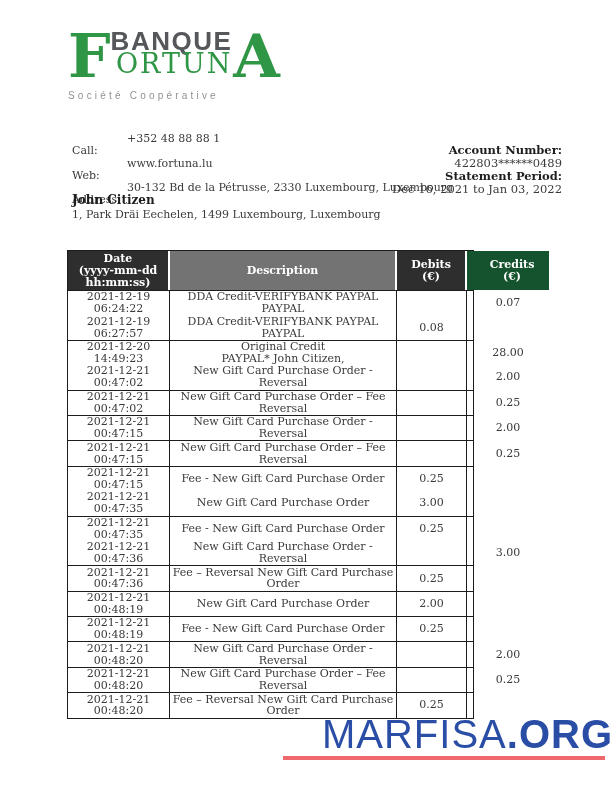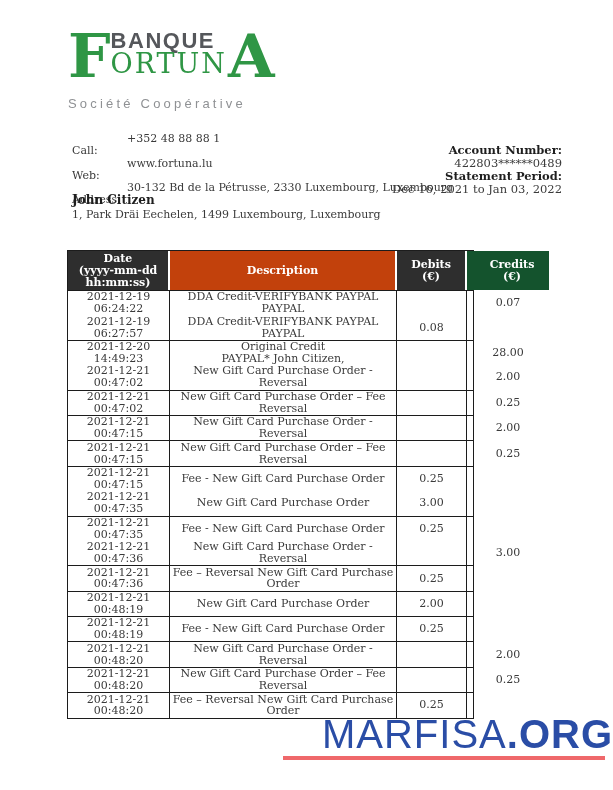--- a/index.html
+++ b/index.html
@@ -6,23 +6,23 @@
   .page {
     position:relative; width:613px; height:790px; background:#ffffff;
     font-family:"DejaVu Serif", serif; color:#333; overflow:hidden;
   }
 
   
   .logo { position:absolute; left:68px; top:24px; }
   .logo-row { display:flex; align-items:flex-start; }
   .logo-big { font-family:"DejaVu Serif",serif; font-weight:700; font-size:60px; line-height:64px; letter-spacing:-1px; }
   .logo-mid { display:flex; flex-direction:column; margin:7px 1px 0 1px; }
-  .logo-banque { font-family:"Liberation Sans",sans-serif; font-weight:700; font-size:22px; line-height:20px; letter-spacing:1.5px; }
+  .logo-banque { font-family:"Liberation Sans",sans-serif; font-weight:700; font-size:26px; line-height:20px; letter-spacing:1.5px; }
   .logo-ortun { font-family:"DejaVu Serif",serif; font-weight:400; font-size:27px; line-height:26px; letter-spacing:2px;text-align:right; }
-  .logo-tagline { font-family:"Liberation Sans",sans-serif; font-size:13px; letter-spacing:3.2px; margin-top:8px; }
+  .logo-tagline { font-family:"Liberation Sans",sans-serif; font-size:10px; letter-spacing:3.2px; margin-top:2px; }
 
   
   .service { position:absolute; left:72px; top:133px; font-size:11px; line-height:12.5px; color:#3a3a3a; }
   .service-title { font-weight:700; font-size:12px; color:#1e1e1e; margin-bottom:4px; }
   .svc-row { display:flex; }
   .svc-label { width:55px;margin-top:12px; }
   .holder { position:absolute; left:72px; top:194px; font-size:11px; line-height:13px; color:#3a3a3a; }
   .holder-name { font-weight:700; font-size:12px; color:#1e1e1e; margin-bottom:1px; }
 
   
@@ -94,21 +94,21 @@
     <div>422803******0489</div>
     <div class="acct-label">Statement Period:</div>
     <div>Dec 16, 2021 to Jan 03, 2022</div>
   </div>
 
   <div class="stmt-table">
     <div class="thead">
       <div class="th" style="background: rgb(46, 46, 46);">Date
 (yyyy-mm-dd
 hh:mm:ss)</div>
-      <div class="th" style="background: #c2410c;">Description</div>
+      <div class="th" style="background: #737373;">Description</div>
       <div class="th" style="background: rgb(46, 46, 46);">Debits
 (€)</div>
       <div class="th" style="background: #14532d; padding-left: 8px;">Credits
 (€)</div>
     </div>
     <div id="tbody">
         <div class="trow no-rule">
           <div class="td">2021-12-19
 06:24:22</div>
           <div class="td">DDA Credit-VERIFYBANK PAYPAL

